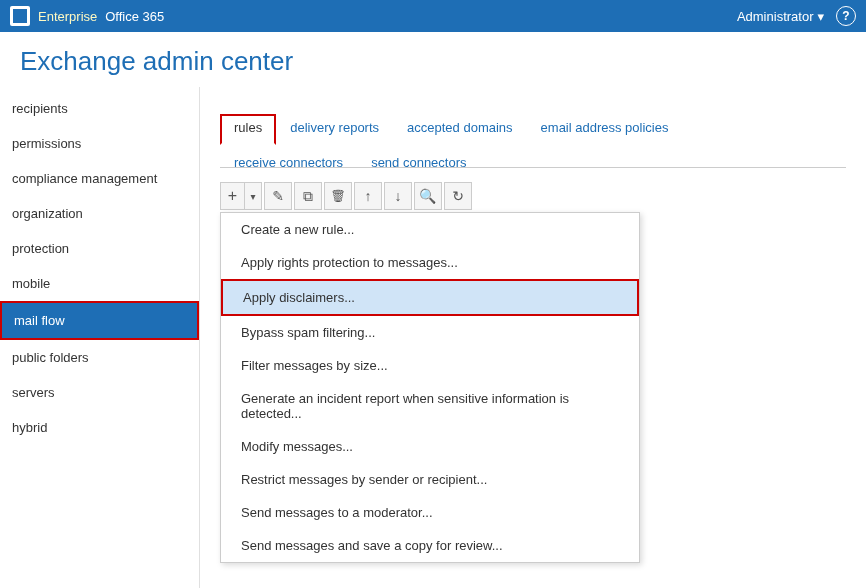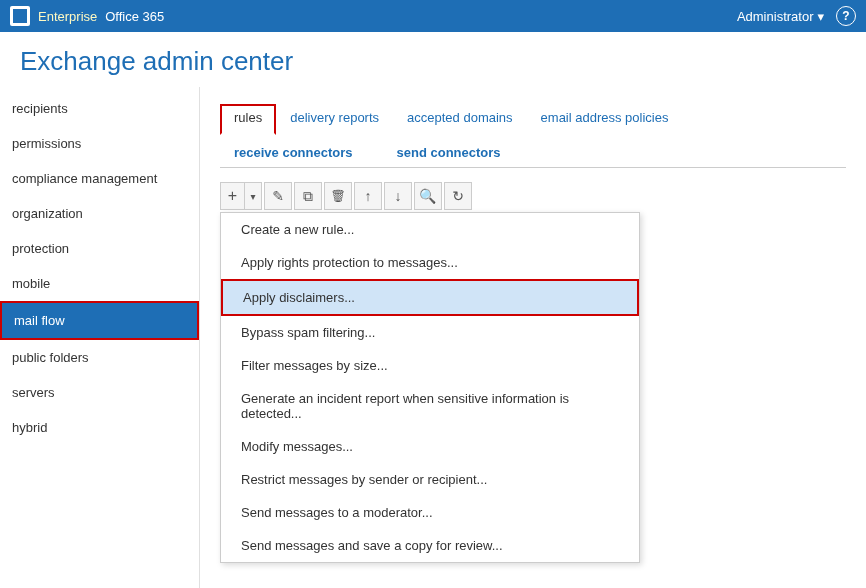--- a/index.html
+++ b/index.html
@@ -129,39 +129,38 @@
       border-bottom: 1px solid #ccc;
     }
     .tab-item {
       padding: 6px 14px 8px 14px;
       font-size: 13px;
       cursor: pointer;
       color: #1e6eb5;
       border: none;
       background: none;
       position: relative;
-      top: 1px;
+      top: 11px;
     }
     .tab-item.active {
       color: #333;
       border: 2px solid #c00;
       border-bottom: 2px solid #fff;
       background: #fff;
       font-weight: 500;
       padding: 4px 12px 8px 12px;
     }
     .tab-row-1 {
       display: flex;
       gap: 0;
     }
     .tab-row-2 {
       display: flex;
-      gap: 16px;
+      gap: 0;
       margin-left: 0;
-      font-weight: bold;
     }
 
     
     .toolbar {
       display: flex;
       align-items: center;
       gap: 2px;
       margin-bottom: 10px;
       position: relative;
     }

